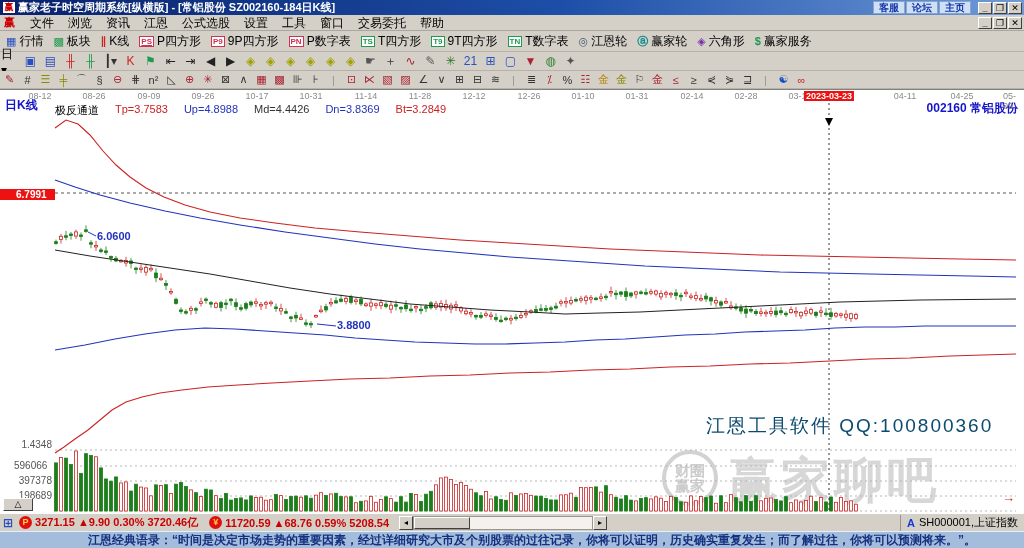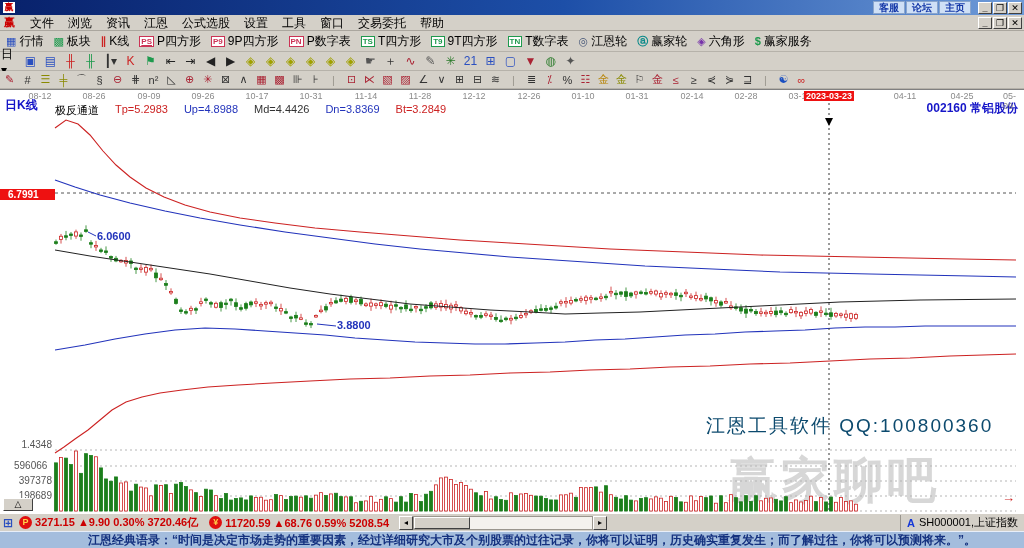--- a/index.html
+++ b/index.html
@@ -39,21 +39,21 @@
     font-size:11px;margin-left:1px;color:#333;}
   
   #chart{position:absolute;top:89px;left:0;width:1024px;height:424px;background:#fff;border-top:1px solid #808080;}
   #chart .ovl{position:absolute;white-space:nowrap;}
   .tick{position:absolute;top:1px;transform:translateX(-50%);font-size:9px;color:#8a8a8a;}
   .tick.red{background:#ee1111;color:#fff;padding:0 2px;font-weight:bold;z-index:3;}
   #klabel{left:5px;top:7px;color:#1616c8;font-weight:bold;font-size:12px;}
   #stockname{right:6px;top:10px;color:#1616c8;font-weight:bold;font-size:12px;}
   #legend{left:55px;top:13px;font-size:11px;display:flex;gap:16px;}
   #pricebox{left:0;top:99px;width:55px;height:11px;background:#ee1111;color:#fff;font-size:10px;
-    line-height:11px;padding-left:8px;font-weight:bold;}
+    line-height:11px;padding-left:16px;font-weight:bold;}
   .ann{position:absolute;color:#2233bb;font-size:11px;font-weight:bold;}
   #wm1{left:706px;top:323px;font-size:19px;color:#0c4a6e;letter-spacing:2px;}
   #wm2{left:662px;top:360px;width:56px;height:56px;border:4px solid #d2d2d2;border-radius:50%;
     color:#cccccc;font-size:15px;font-weight:bold;display:flex;flex-direction:column;
     align-items:center;justify-content:center;line-height:15px;}
   #wm3{left:728px;top:358px;font-size:49px;font-weight:bold;color:#d7d7d7;letter-spacing:4px;}
   #panebtn{position:absolute;left:3px;top:408px;width:30px;height:13px;background:#d4d0c8;
     border:1px solid;border-color:#fff #404040 #404040 #fff;font-size:9px;line-height:11px;text-align:center;}
   #volarrow{position:absolute;left:1002px;top:400px;color:#cc2222;font-weight:bold;font-size:13px;}
   
@@ -77,20 +77,21 @@
     border-top:1px solid #e8eef8;color:#14317f;font-size:12px;font-weight:bold;line-height:16px;
     padding-left:88px;white-space:nowrap;overflow:hidden;}
 </style>
 </head>
 <body>
 
 <div id="app">
 
   <div class="titlebar">
     <span class="appicon">赢</span>
+    <span>赢家老子时空周期系统[纵横版] - [常铝股份  SZ002160-184日K线]</span>
     <span class="tb-links" id="tb-links">
         <span class="tb-link">客服</span>
         <span class="tb-link">论坛</span>
         <span class="tb-link">主页</span>
       </span>
     <span class="winbtns" id="main-winbtns">
         <span class="winbtn">_</span>
         <span class="winbtn">❐</span>
         <span class="winbtn">✕</span>
       </span>
@@ -245,20 +246,24 @@
       <span class="dicon" style="color: rgb(51, 51, 51);">⋞</span>
       <span class="dicon" style="color: rgb(51, 51, 51);">⋟</span>
       <span class="dicon" style="color: rgb(51, 51, 51);">⊒</span>
       <span class="dicon" style="color: rgb(154, 150, 142);">|</span>
       <span class="dicon" style="color: rgb(26, 79, 192);">☯</span>
       <span class="dicon" style="color: rgb(204, 34, 34);">∞</span>
     </div>
 
   <div id="chart">
     <div class="ovl" id="wm1">江恩工具软件  QQ:100800360</div>
+    <div class="ovl" id="wm2">
+      <span>财圈</span>
+      <span>赢家</span>
+    </div>
     <div class="ovl" id="wm3">赢家聊吧</div>
 
     <svg id="ksvg" width="1024" height="424" style="position:absolute;left:0;top:0;">
         <line x1="55" y1="360" x2="1016" y2="360" stroke="#b5b5b5" stroke-dasharray="2,3"></line>
         <line x1="55" y1="376" x2="1016" y2="376" stroke="#b5b5b5" stroke-dasharray="2,3"></line>
         <line x1="55" y1="391" x2="1016" y2="391" stroke="#b5b5b5" stroke-dasharray="2,3"></line>
         <line x1="55" y1="406" x2="1016" y2="406" stroke="#b5b5b5" stroke-dasharray="2,3"></line>
         <line x1="55" y1="421" x2="1016" y2="421" stroke="#b5b5b5" stroke-dasharray="2,3"></line>
         <line x1="55" y1="103" x2="1016" y2="103" stroke="#555" stroke-dasharray="3,3"></line>
         <rect x="54.5" y="372.8543072702332" width="3" height="48.1456927297668" fill="#1b7e1b" stroke="#1b7e1b" stroke-width="0.8"></rect>
@@ -752,21 +757,21 @@
         <line x1="829" y1="8" x2="829" y2="421" stroke="#333" stroke-dasharray="2,3"></line>
         <polygon points="825,28 833,28 829,36" fill="#000"></polygon>
         <line x1="88" y1="142" x2="96" y2="146" stroke="#2233bb"></line>
         <line x1="317" y1="234" x2="336" y2="236" stroke="#2233bb"></line>
       </svg>
 
     <div class="ovl" id="klabel">日K线</div>
     <div class="ovl" id="stockname">002160 常铝股份</div>
     <div class="ovl" id="legend">
         <span style="color: rgb(0, 0, 0);">极反通道</span>
-        <span style="color: rgb(204, 34, 34);">Tp=5.2983</span>
+        <span style="color: rgb(204, 34, 34);">Tp=3.7583</span>
         <span style="color: rgb(34, 51, 187);">Up=4.8988</span>
         <span style="color: rgb(51, 51, 51);">Md=4.4426</span>
         <span style="color: rgb(34, 51, 187);">Dn=3.8369</span>
         <span style="color: rgb(204, 34, 34);">Bt=3.2849</span>
       </div>
     <div id="dateticks">
         <div class="tick" style="left: 40px;">08-12</div>
         <div class="tick" style="left: 94px;">08-26</div>
         <div class="tick" style="left: 149px;">09-09</div>
         <div class="tick" style="left: 203px;">09-26</div>

